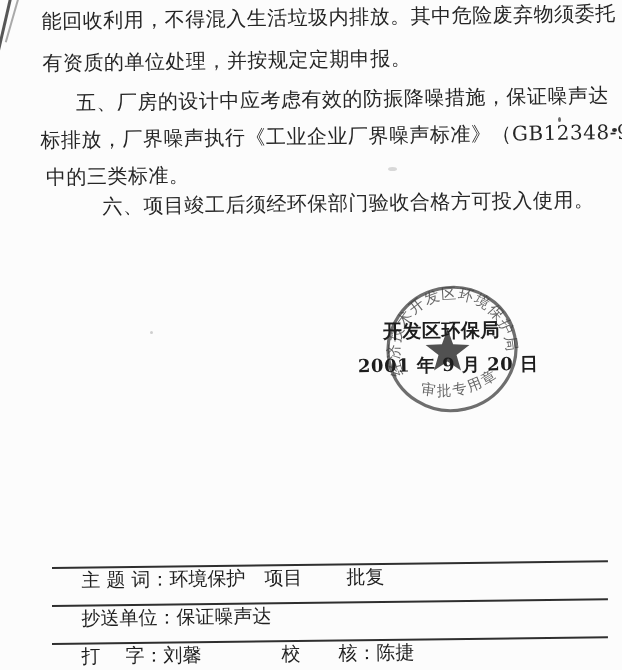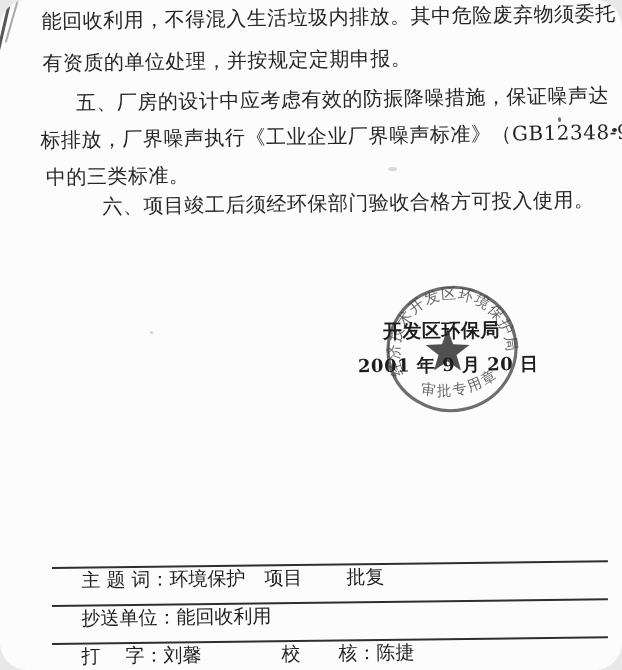--- a/index.html
+++ b/index.html
@@ -4,21 +4,20 @@
 <style>
   * { margin:0; padding:0; box-sizing:border-box; }
   html,body { background:#e8e8e8; }
   .page {
     position:relative;
     width:622px; height:670px;
     margin:0 auto;
     background:#fcfcfc;
     overflow:hidden;
     font-family:"DejaVu Serif","Liberation Serif",serif;
-    border-radius:27px;
   }
   
   .corner-line-a {
     position:absolute; left:10px; top:-6px; width:3px; height:74px;
     background:#565656; transform:rotate(13deg); transform-origin:top center;
   }
   .corner-line-b {
     position:absolute; left:18px; top:-4px; width:1.5px; height:48px;
     background:#a9a9a9; transform:rotate(16deg); transform-origin:top center;
   }
@@ -105,20 +104,20 @@
   </svg>
 
   <div class="stamp-issuer">开发区环保局</div>
   <div class="stamp-date">2001 年 9 月 20 日</div>
 
   <div class="footer-row row-subject">
     <span class="footer-label">主 题 词：</span><span class="footer-value">环境保护　项目　　 批复</span>
   </div>
 
   <div class="footer-row row-cc">
-    <span class="footer-label">抄送单位：</span><span class="footer-value">能回收利用</span>
+    <span class="footer-label">抄送单位：</span><span class="footer-value">保证噪声达</span>
   </div>
 
   <div class="footer-row row-typist">
     <span class="footer-label">打　 字：</span><span class="footer-value">刘馨</span><span class="footer-label typist-label2">校　　核：</span><span class="footer-value">陈捷</span>
   </div>
 
 </div>
 
 </body></html>

